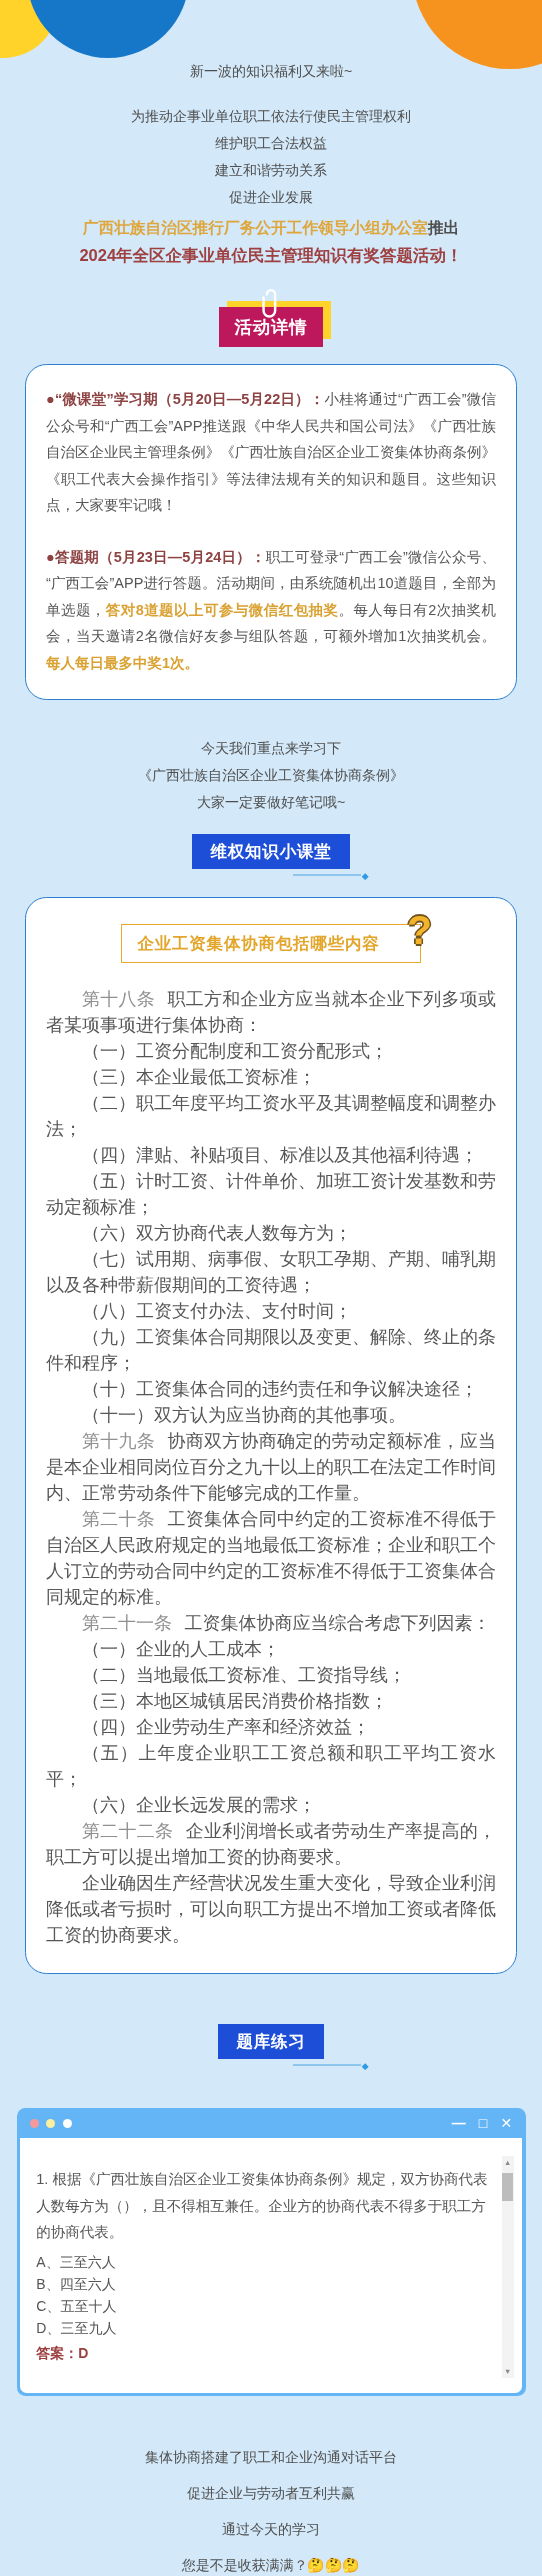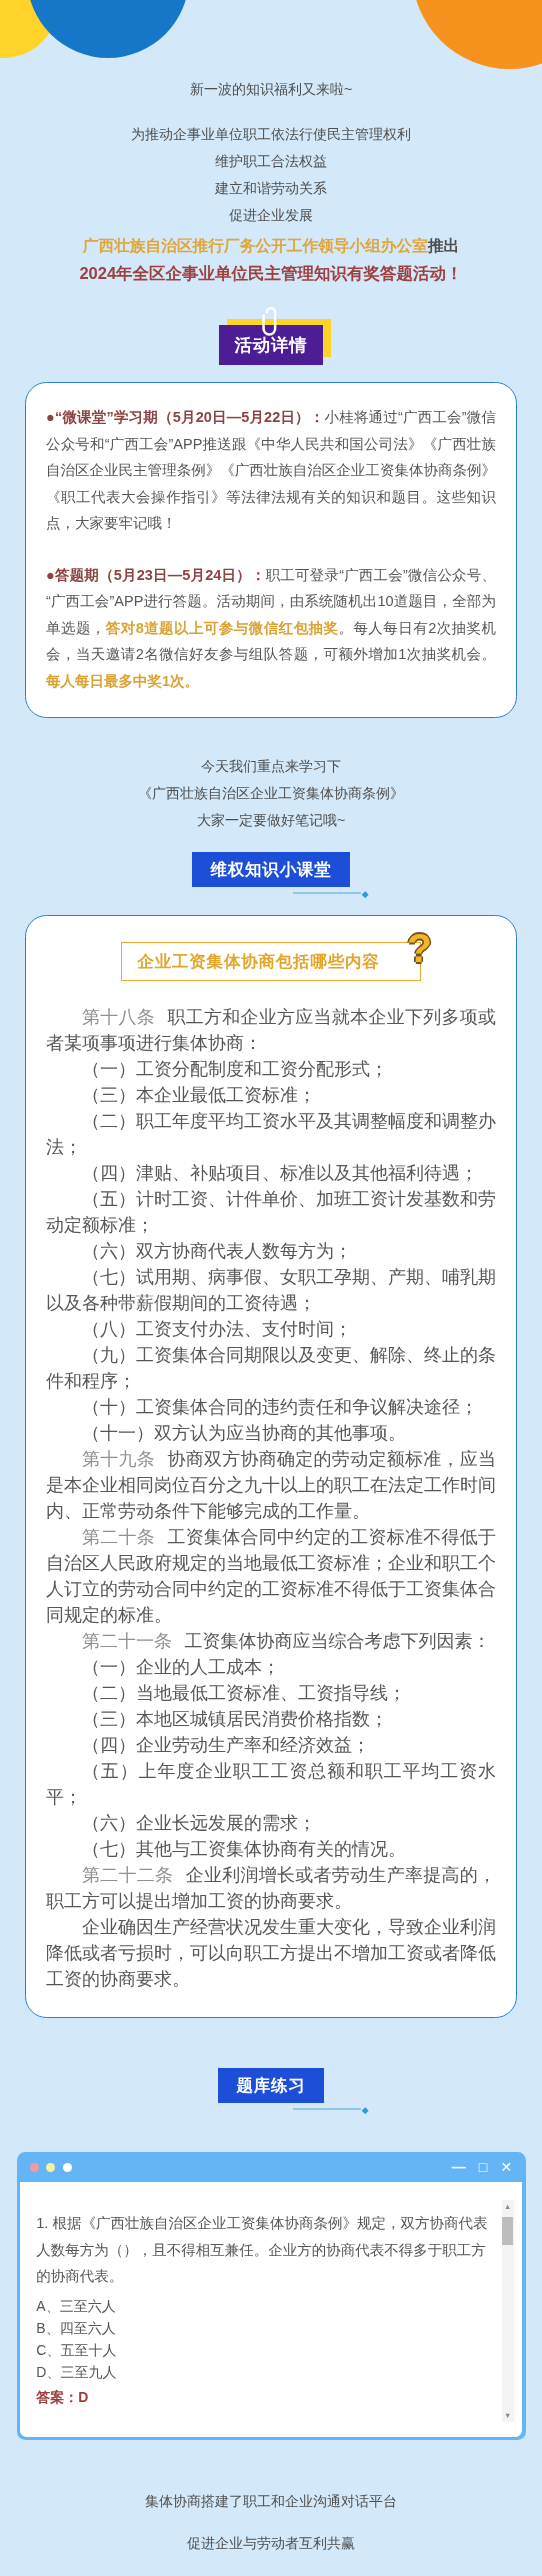--- a/index.html
+++ b/index.html
@@ -7,33 +7,33 @@
   .page{width:542px;position:relative;overflow:hidden;background:#ffffff;}
   .blue-zone{background:#d3e8f8;position:relative;overflow:hidden;padding-bottom:38px;}
 
   
   .blob{position:absolute;border-radius:50%;}
   .blob.yellow{width:109px;height:109px;left:-51px;top:-51px;background:#ffd32a;}
   .blob.blue{width:162px;height:162px;left:26.5px;top:-104px;background:#1677c8;}
   .blob.orange{width:195px;height:195px;left:412px;top:-126px;background:#f6921e;}
 
   
-  .intro{padding-top:76px;text-align:center;color:#4f4f4f;font-size:14px;}
+  .intro{padding-top:58px;text-align:center;color:#4f4f4f;font-size:14px;}
   .intro p{margin:0;line-height:27px;}
   .intro .lead{margin-bottom:18px;}
   .org-line{margin-top:2.5px !important;font-size:15.7px;line-height:30px;font-weight:700;}
   .org-line .org{color:#dfa63c;}
   .org-line .suffix{color:#4f4f4f;}
   .headline{margin-top:1.7px !important;font-size:16.5px;line-height:31px;font-weight:700;color:#9e4040;}
 
   
   .btn-stack-wrap{margin-top:38px;display:flex;justify-content:center;}
   .btn-stack{position:relative;width:104px;height:40px;}
   .btn-stack .back{position:absolute;left:8.3px;top:-5.8px;width:104px;height:38px;background:#ffd32a;}
-  .btn-stack .front{position:absolute;left:0;top:0;width:104px;height:40px;background:#4c1d95;
+  .btn-stack .front{position:absolute;left:0;top:0;width:104px;height:40px;background:#be185d;
       color:#ffffff;font-size:17.4px;font-weight:700;display:flex;align-items:center;justify-content:center;letter-spacing:0.8px;}
   .btn-stack .clip{position:absolute;left:50%;top:-21.5px;transform:translateX(-50%);z-index:3;}
 
   
   .round-box{margin:16.5px auto 0;width:492px;box-sizing:border-box;background:#ffffff;
       border:1.7px solid #2b7fd0;border-radius:21.5px;padding:21.5px 20px 23px;}
   .round-box p{margin:0;font-size:14.5px;line-height:26.5px;color:#565656;text-align:justify;}
   .rb-label{color:#8e4343;font-weight:700;}
   .gold-b{color:#d9a232;font-weight:700;}
   .info-p2{margin-top:25px !important;}
@@ -75,21 +75,21 @@
   .answer .ans-v{color:#9c3f3f;}
   .scrollbar{position:absolute;top:18px;right:8.3px;bottom:15px;width:12.4px;background:#f3f3f3;}
   .scroll-btn{position:absolute;left:0;width:12.4px;height:13.2px;color:#8a8a8a;font-size:7.4px;display:flex;
       align-items:center;justify-content:center;cursor:pointer;}
   .scroll-btn.up{top:0;}
   .scroll-btn.down{bottom:0;}
   .scroll-thumb{position:absolute;left:0.8px;top:16.5px;width:10.7px;height:28px;background:#bdbdbd;cursor:grab;}
 
   
   .outro{margin-top:45px;text-align:center;color:#4f4f4f;font-size:14px;}
-  .outro p{margin:10px;line-height:32px;}
+  .outro p{margin:4px;line-height:32px;}
 
   
   .credits{background:#f7f7f7;padding:20px 8.3px 10px 8.3px;}
   .credits p{margin:0;font-size:12.4px;line-height:24px;color:#5a5a5a;}
 </style>
 </head>
 <body>
 
 <div class="page">
   <div class="blue-zone">
@@ -154,21 +154,20 @@
       <p class="law-p">（十一）双方认为应当协商的其他事项。</p>
       <p class="law-p"><span class="art">第十九条</span><span>协商双方协商确定的劳动定额标准，应当是本企业相同岗位百分之九十以上的职工在法定工作时间内、正常劳动条件下能够完成的工作量。</span></p>
       <p class="law-p"><span class="art">第二十条</span><span>工资集体合同中约定的工资标准不得低于自治区人民政府规定的当地最低工资标准；企业和职工个人订立的劳动合同中约定的工资标准不得低于工资集体合同规定的标准。</span></p>
       <p class="law-p"><span class="art">第二十一条</span><span>工资集体协商应当综合考虑下列因素：</span></p>
       <p class="law-p">（一）企业的人工成本；</p>
       <p class="law-p">（二）当地最低工资标准、工资指导线；</p>
       <p class="law-p">（三）本地区城镇居民消费价格指数；</p>
       <p class="law-p">（四）企业劳动生产率和经济效益；</p>
       <p class="law-p">（五）上年度企业职工工资总额和职工平均工资水平；</p>
       <p class="law-p">（六）企业长远发展的需求；</p>
-      <p class="law-p">（七）其他与工资集体协商有关的情况。</p>
       <p class="law-p"><span class="art">第二十二条</span><span>企业利润增长或者劳动生产率提高的，职工方可以提出增加工资的协商要求。</span></p>
       <p class="law-p">企业确因生产经营状况发生重大变化，导致企业利润降低或者亏损时，可以向职工方提出不增加工资或者降低工资的协商要求。</p>
     </div>
 
     <div class="badge-wrap" style="margin-top:50px;">
       <span class="badge">题库练习</span>
       <span class="deco-line"></span>
       <span class="deco-diamond">◆</span>
     </div>
 

